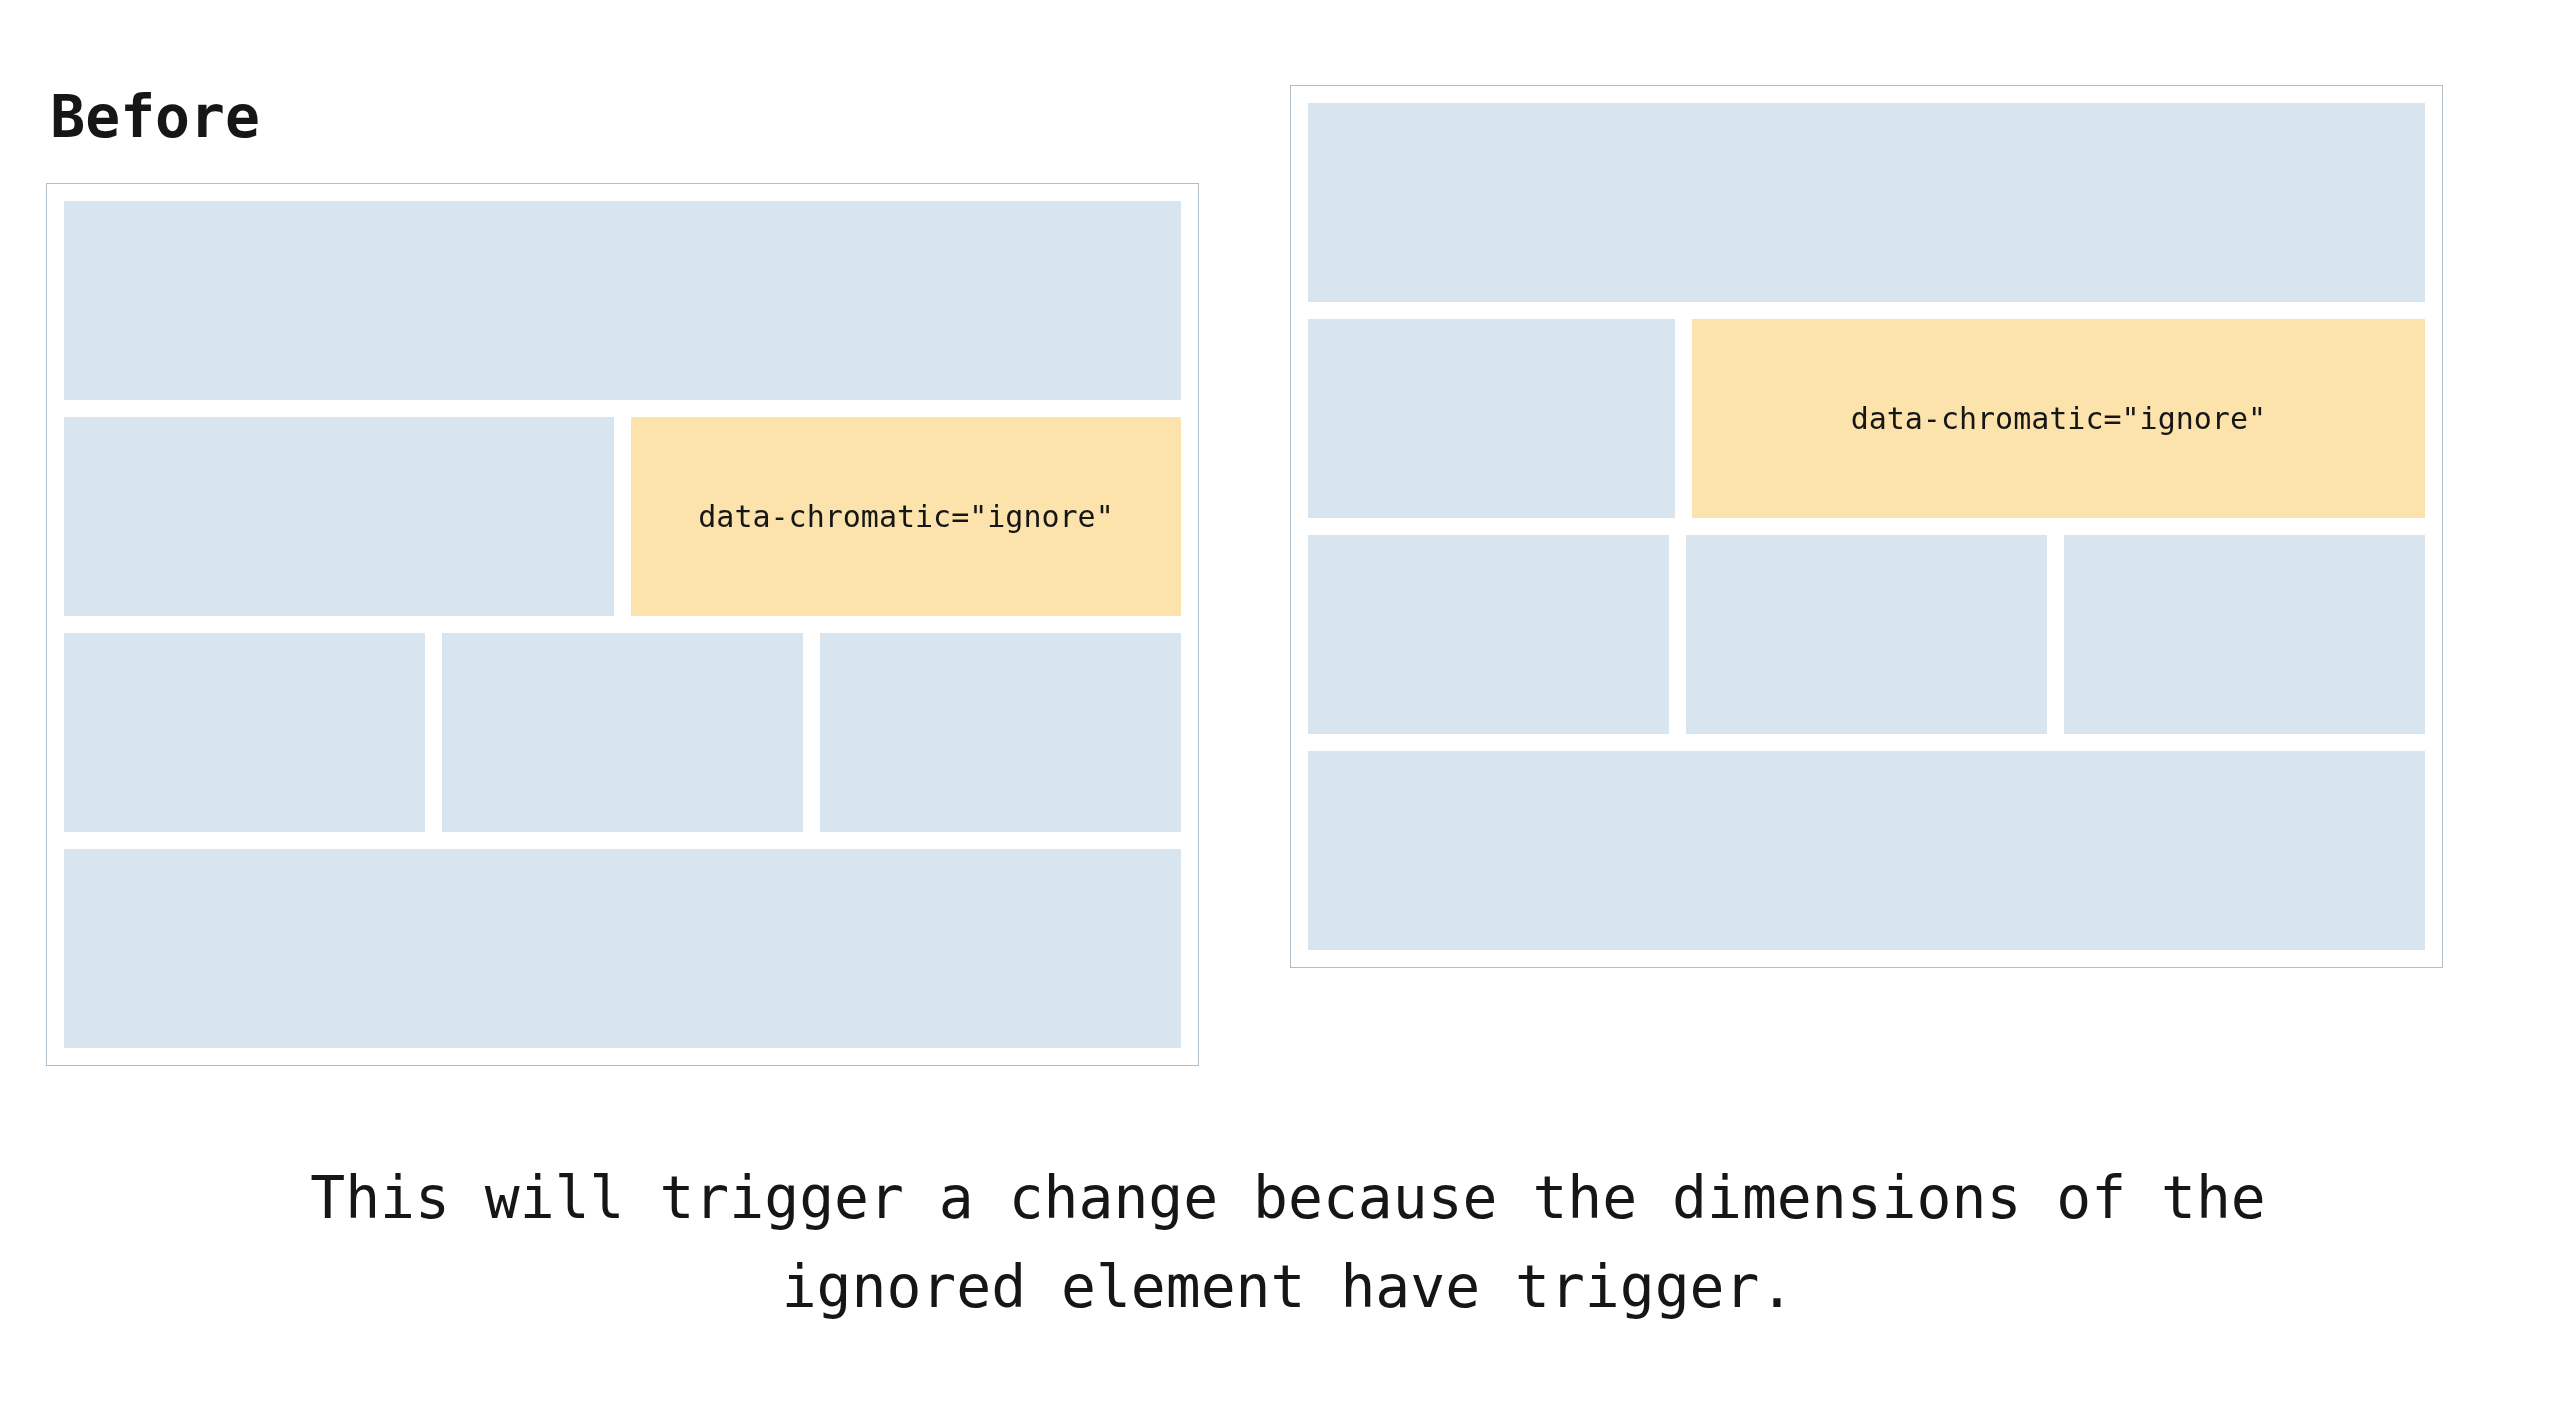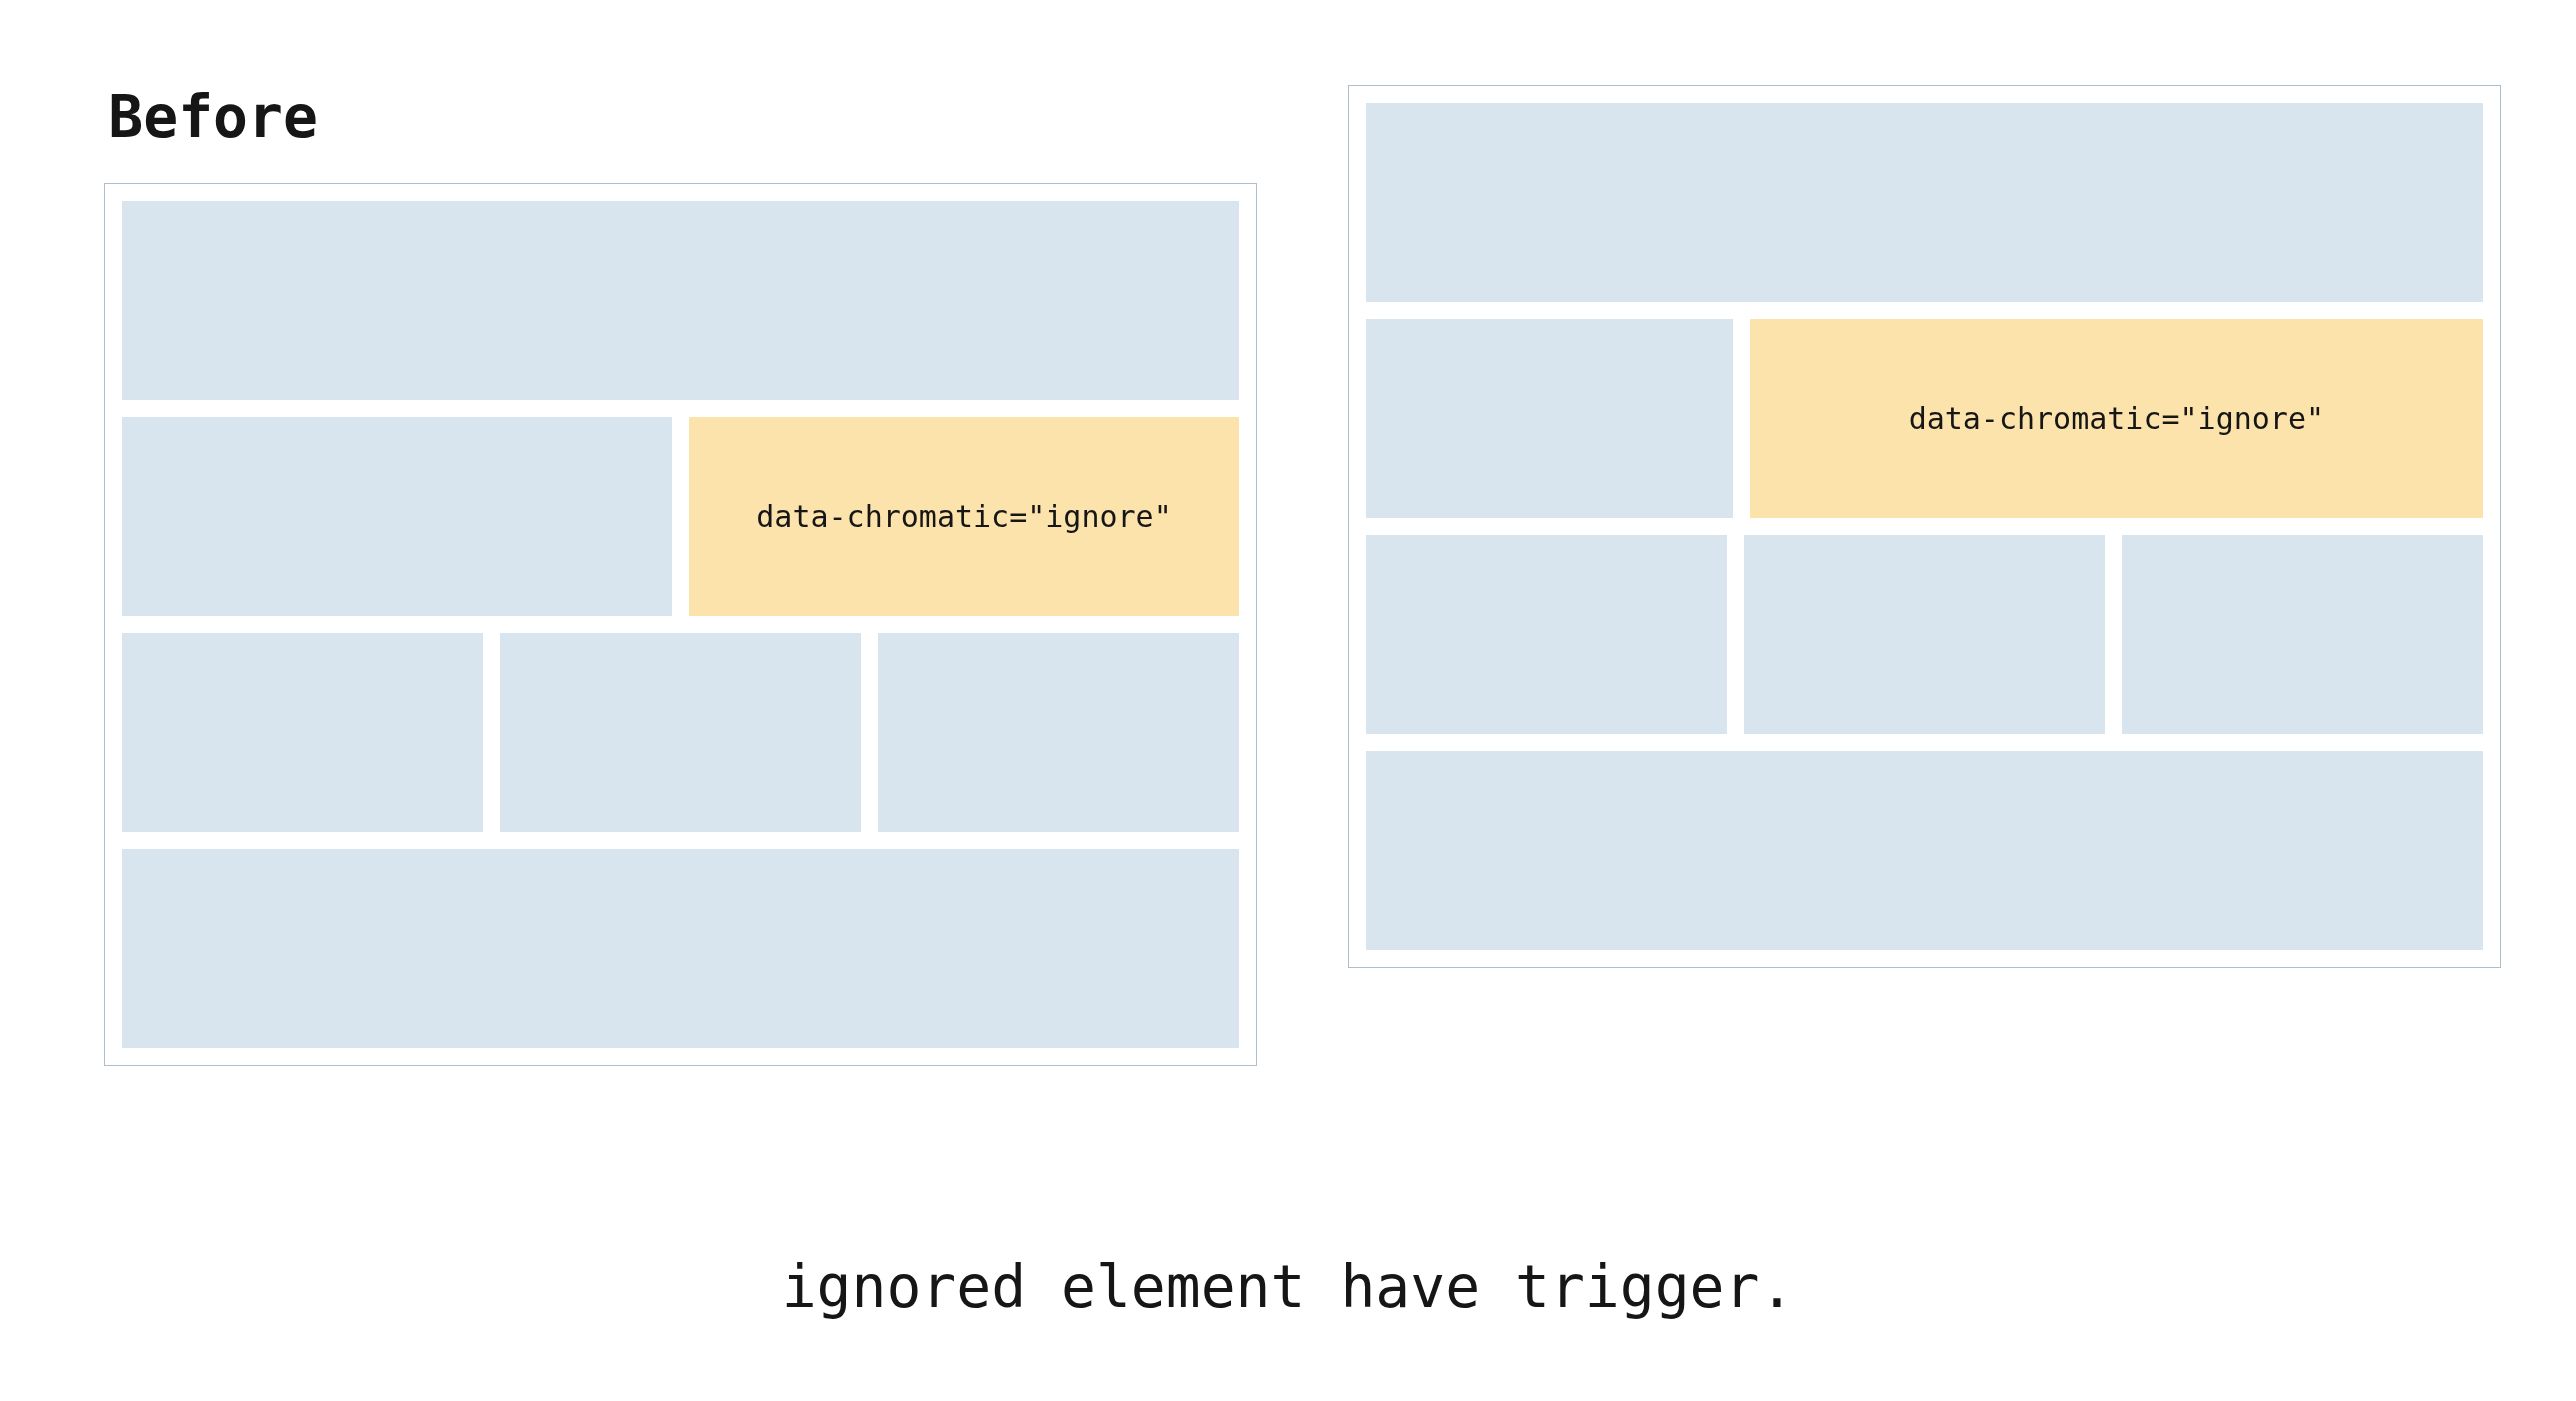--- a/index.html
+++ b/index.html
@@ -20,21 +20,21 @@
     overflow: hidden;
   }
   .stage {
     width: 2576px;
     height: 1402px;
     padding-top: 85px;
   }
   .columns {
     display: flex;
     gap: 91px;
-    padding-left: 104px;
+    padding-left: 46px;
   }
   .col { width: 1153px; flex: 0 0 auto; }
   .panel-title {
     margin: 0 0 33px 4.3px;
     font-size: 58px;
     line-height: 65px;
     font-weight: bold;
     letter-spacing: 0;
   }
   .panel {
@@ -123,17 +123,17 @@
         </div>
         <div class="row-single">
           <div class="block"></div>
         </div>
       </div>
     </section>
 
   </div>
 
   <p class="caption">
-    <br>
+    <span>This will trigger a change because the dimensions of the</span><br>
     <span>ignored element have trigger.</span>
   </p>
 </div>
 
 
 </body></html>

